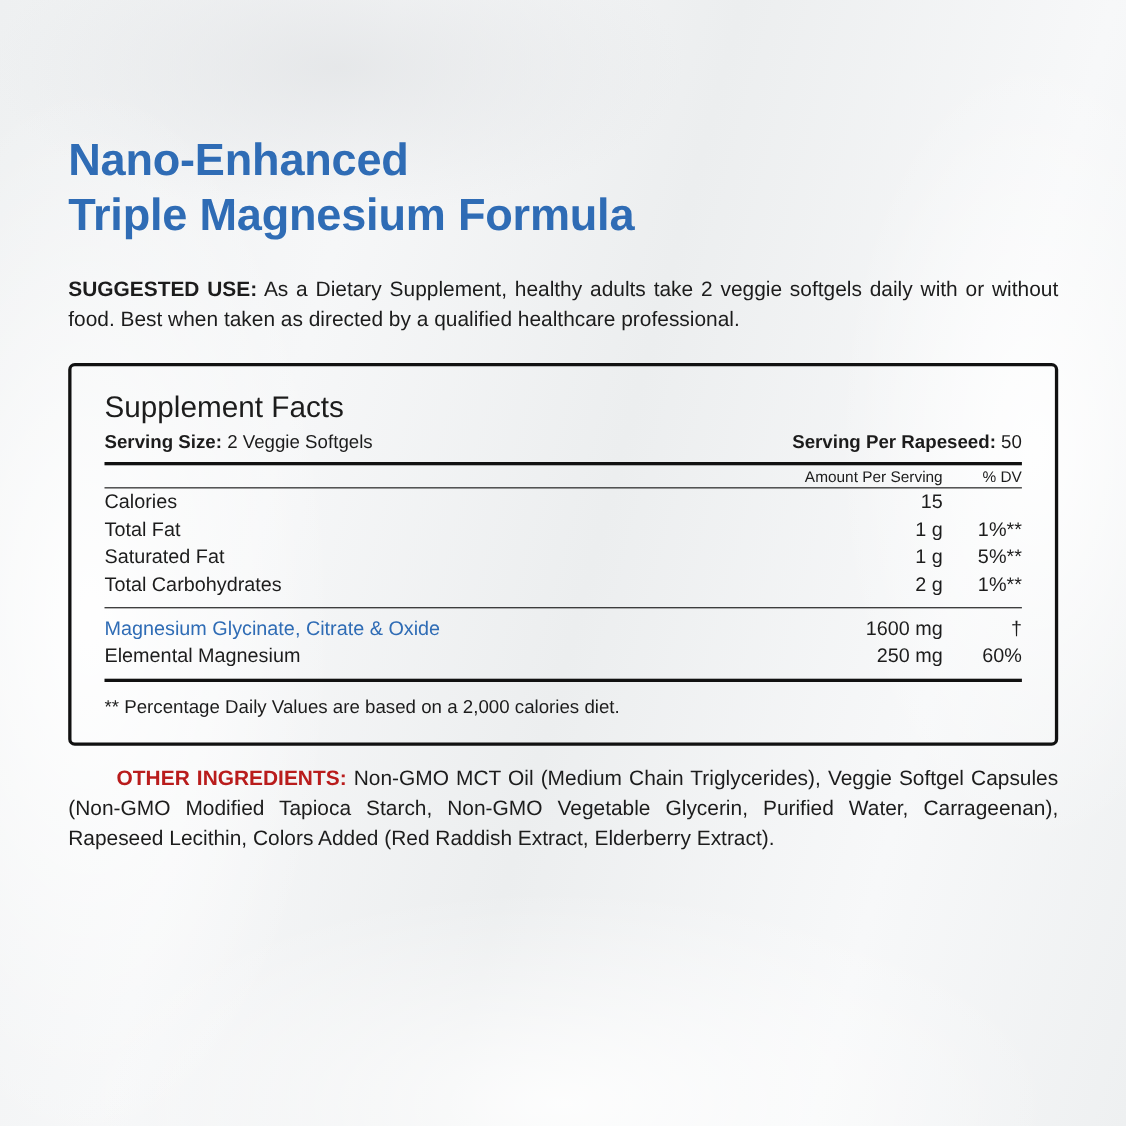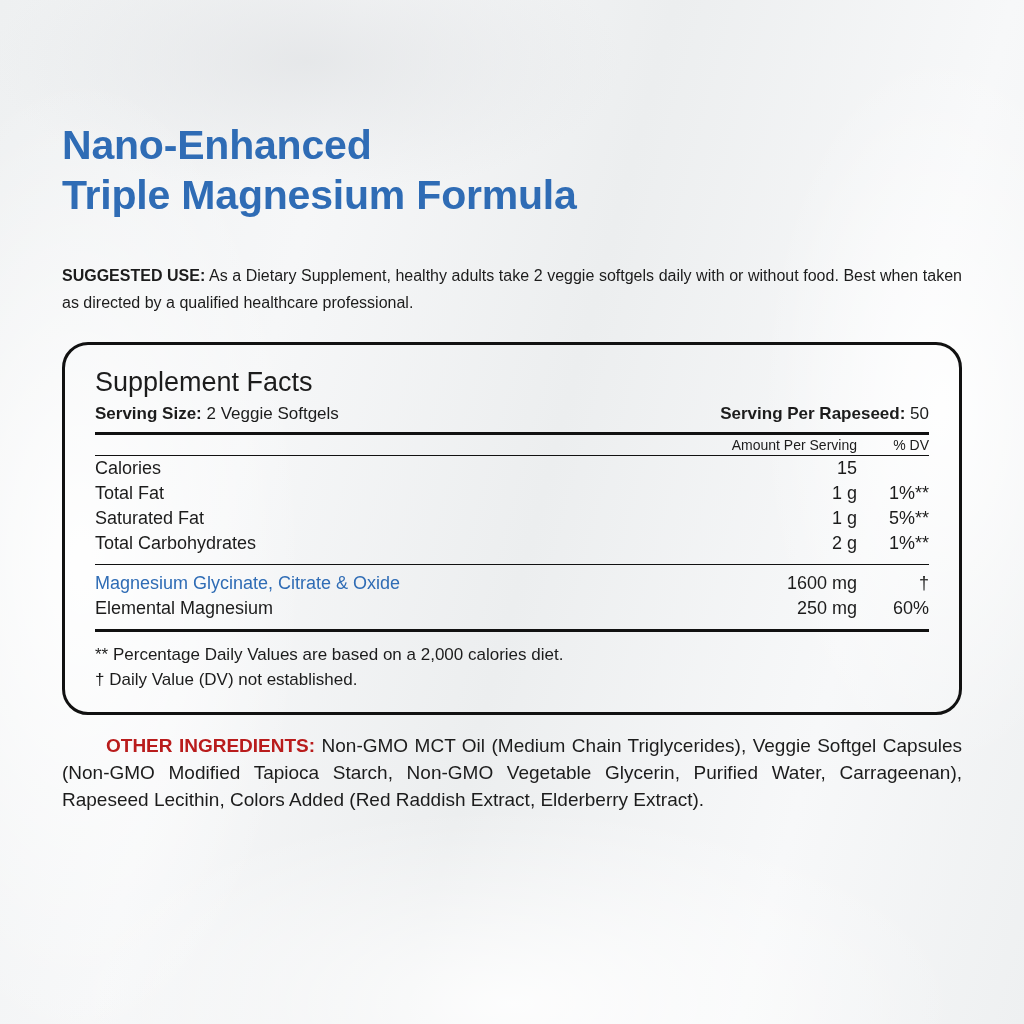--- a/index.html
+++ b/index.html
@@ -37,33 +37,33 @@
     padding-top: 120px;
     color: #2f6cb5;
   }
   .title-line {
     font-weight: bold;
     font-size: 41px;
     line-height: 50px;
     letter-spacing: -0.2px;
   }
   .suggested-use {
-    margin-top: 42px;
-    font-size: 16px;
+    margin-top: 30px;
+    font-size: 19px;
     line-height: 27px;
     color: #1c1c1c;
     text-align: justify;
   }
   .suggested-use b {
     font-weight: bold;
   }
   .facts-box {
     margin-top: 26px;
     border: 3px solid #111;
-    border-radius: 26px;
+    border-radius: 6px;
     background: transparent;
     padding: 22px 30px 20px 30px;
     box-sizing: border-box;
   }
   .facts-title {
     font-size: 27px;
     color: #1c1c1c;
     margin-bottom: 6px;
   }
   .serving-row {
@@ -201,21 +201,20 @@
         <td class="col-amt">250 mg</td>
         <td class="col-dv">60%</td>
       </tr>
     </tbody>
       </table>
 
     <div class="rule-thick" style="margin-top:8px"></div>
 
     <div class="footnotes">
       <div>** Percentage Daily Values are based on a 2,000 calories diet.</div>
-      <div>† Daily Value (DV) not established.</div>
     </div>
   </div>
 
   <div class="other-ing">
     <span class="label">OTHER INGREDIENTS:</span><span> Non-GMO MCT Oil (Medium Chain Triglycerides), Veggie Softgel Capsules (Non-GMO Modified Tapioca Starch, Non-GMO Vegetable Glycerin, Purified Water, Carrageenan), Rapeseed Lecithin, Colors Added (Red Raddish Extract, Elderberry Extract).</span>
   </div>
 
 </div>
 
 </body></html>

